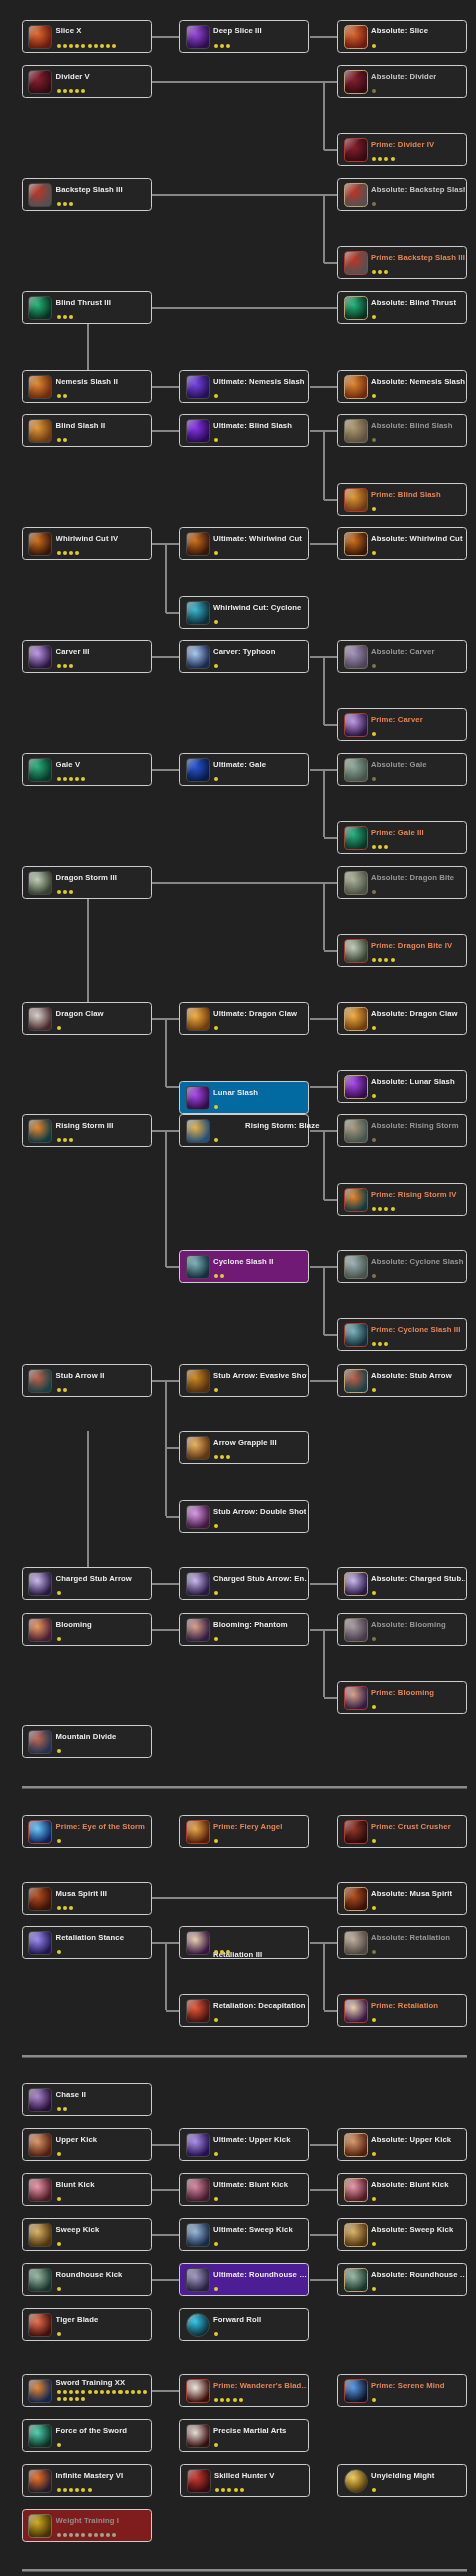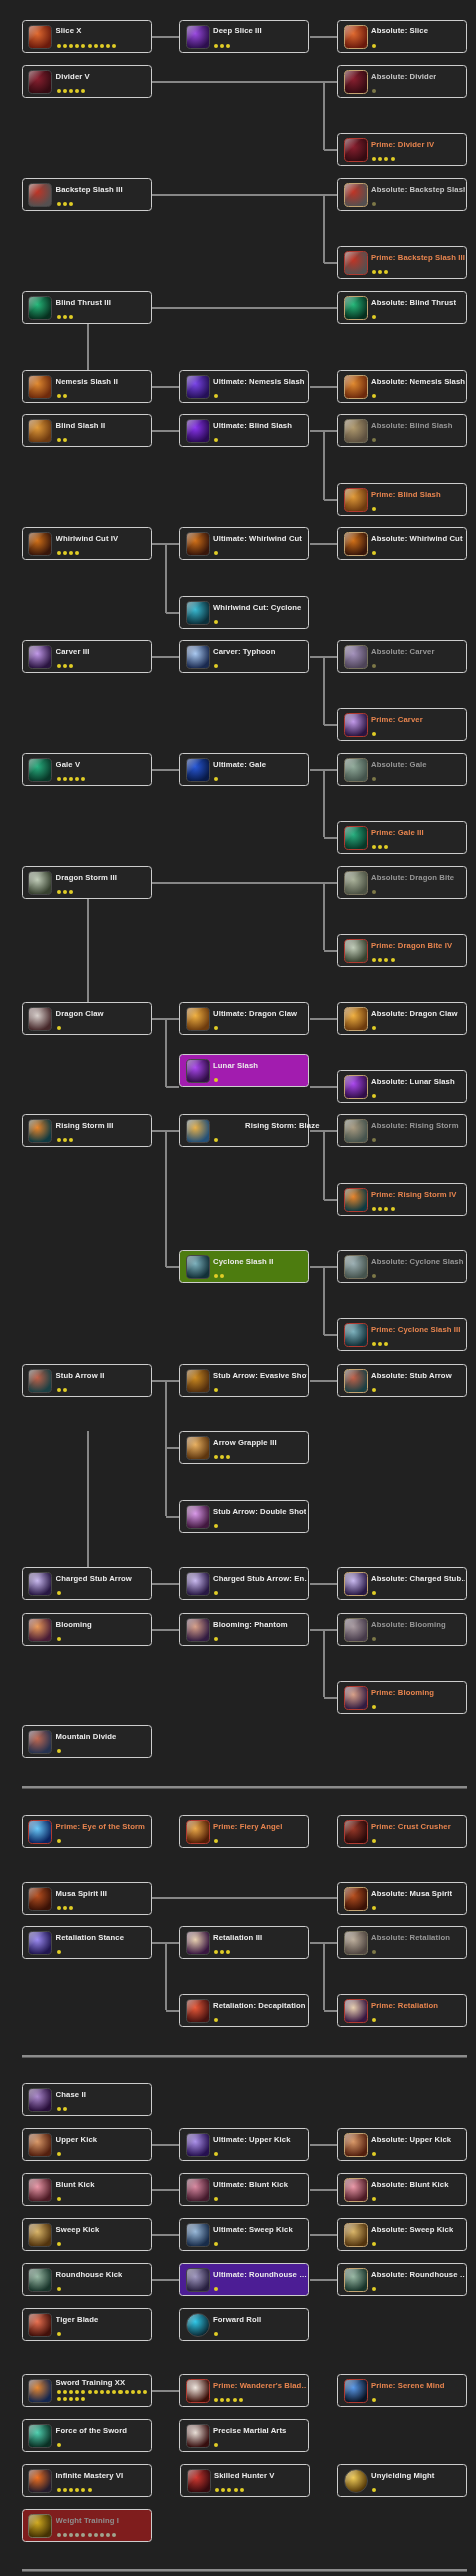--- a/index.html
+++ b/index.html
@@ -390,21 +390,21 @@
         <span class="pip" style="background: rgb(224, 205, 38);"></span>
       </div>
     </div>
     <div class="node" style="left: 337px; top: 1002px; background: rgb(36, 36, 36); border-color: rgb(205, 205, 205);">
       <div class="skill-icon" style="background: linear-gradient(135deg, rgba(255, 255, 255, 0.4) 8%, rgba(255, 255, 255, 0) 38%), radial-gradient(circle at 38% 35%, rgb(240, 176, 64) 0%, rgb(110, 60, 14) 75%); border: 1px solid rgb(194, 162, 112);"></div>
       <div class="title" style="color: rgb(236, 236, 236);">Absolute: Dragon Claw</div>
       <div class="pips">
         <span class="pip" style="background: rgb(224, 205, 38);"></span>
       </div>
     </div>
-    <div class="node" style="left: 179px; top: 1054px; background: #a21caf; border-color: rgb(205, 205, 205);">
+    <div class="node" style="left: 179px; top: 1081px; background: #0369a1; border-color: rgb(205, 205, 205);">
       <div class="skill-icon" style="background: linear-gradient(135deg, rgba(255, 255, 255, 0.4) 8%, rgba(255, 255, 255, 0) 38%), radial-gradient(circle at 38% 35%, rgb(170, 72, 238) 0%, rgb(50, 14, 72) 75%); border: 1px solid rgb(70, 70, 70);"></div>
       <div class="title" style="color: rgb(236, 236, 236);">Lunar Slash</div>
       <div class="pips">
         <span class="pip" style="background: rgb(224, 205, 38);"></span>
       </div>
     </div>
     <div class="node" style="left: 337px; top: 1070px; background: rgb(36, 36, 36); border-color: rgb(205, 205, 205);">
       <div class="skill-icon" style="background: linear-gradient(135deg, rgba(255, 255, 255, 0.4) 8%, rgba(255, 255, 255, 0) 38%), radial-gradient(circle at 38% 35%, rgb(170, 72, 238) 0%, rgb(50, 14, 72) 75%); border: 1px solid rgb(194, 162, 112);"></div>
       <div class="title" style="color: rgb(236, 236, 236);">Absolute: Lunar Slash</div>
       <div class="pips">
@@ -437,21 +437,21 @@
     <div class="node" style="left: 337px; top: 1183px; background: rgb(36, 36, 36); border-color: rgb(205, 205, 205);">
       <div class="skill-icon" style="background: linear-gradient(135deg, rgba(255, 255, 255, 0.4) 8%, rgba(255, 255, 255, 0) 38%), radial-gradient(circle at 38% 35%, rgb(232, 132, 42) 0%, rgb(14, 58, 66) 75%); border: 1px solid rgb(176, 58, 48);"></div>
       <div class="title" style="color: rgb(232, 133, 79);">Prime: Rising Storm IV</div>
       <div class="pips">
         <span class="pip" style="background: rgb(224, 205, 38);"></span>
         <span class="pip" style="background: rgb(224, 205, 38);"></span>
         <span class="pip" style="background: rgb(224, 205, 38);"></span>
         <span class="pip" style="background: rgb(224, 205, 38);"></span>
       </div>
     </div>
-    <div class="node" style="left: 179px; top: 1250px; background: #4d7c0f; border-color: rgb(205, 205, 205);">
+    <div class="node" style="left: 179px; top: 1250px; background: #701a75; border-color: rgb(205, 205, 205);">
       <div class="skill-icon" style="background: linear-gradient(135deg, rgba(255, 255, 255, 0.4) 8%, rgba(255, 255, 255, 0) 38%), radial-gradient(circle at 38% 35%, rgb(124, 176, 188) 0%, rgb(18, 48, 56) 75%); border: 1px solid rgb(70, 70, 70);"></div>
       <div class="title" style="color: rgb(236, 236, 236);">Cyclone Slash II</div>
       <div class="pips">
         <span class="pip" style="background: rgb(224, 205, 38);"></span>
         <span class="pip" style="background: rgb(224, 205, 38);"></span>
       </div>
     </div>
     <div class="node" style="left: 337px; top: 1250px; background: rgb(36, 36, 36); border-color: rgb(205, 205, 205);">
       <div class="skill-icon" style="background: linear-gradient(135deg, rgba(255, 255, 255, 0.4) 8%, rgba(255, 255, 255, 0) 38%), radial-gradient(circle at 38% 35%, rgb(156, 176, 180) 0%, rgb(70, 84, 78) 75%); border: 1px solid rgb(117, 112, 92);"></div>
       <div class="title" style="color: rgb(151, 151, 151);">Absolute: Cyclone Slash</div>
@@ -601,21 +601,21 @@
     </div>
     <div class="node" style="left: 21.6px; top: 1926px; background: rgb(36, 36, 36); border-color: rgb(205, 205, 205);">
       <div class="skill-icon" style="background: linear-gradient(135deg, rgba(255, 255, 255, 0.4) 8%, rgba(255, 255, 255, 0) 38%), radial-gradient(circle at 38% 35%, rgb(154, 138, 240) 0%, rgb(32, 22, 80) 75%); border: 1px solid rgb(70, 70, 70);"></div>
       <div class="title" style="color: rgb(236, 236, 236);">Retaliation Stance</div>
       <div class="pips">
         <span class="pip" style="background: rgb(224, 205, 38);"></span>
       </div>
     </div>
     <div class="node" style="left: 179px; top: 1926px; background: rgb(36, 36, 36); border-color: rgb(205, 205, 205);">
       <div class="skill-icon" style="background: linear-gradient(135deg, rgba(255, 255, 255, 0.4) 8%, rgba(255, 255, 255, 0) 38%), radial-gradient(circle at 38% 35%, rgb(232, 208, 176) 0%, rgb(56, 22, 64) 75%); border: 1px solid rgb(70, 70, 70);"></div>
-      <div class="title" style="color: rgb(236, 236, 236);">Retaliation III</div>
+      <div class="title" style="color: rgb(236, 236, 236); margin-top: 17px;">Retaliation III</div>
       <div class="pips">
         <span class="pip" style="background: rgb(224, 205, 38);"></span>
         <span class="pip" style="background: rgb(224, 205, 38);"></span>
         <span class="pip" style="background: rgb(224, 205, 38);"></span>
       </div>
     </div>
     <div class="node" style="left: 337px; top: 1926px; background: rgb(36, 36, 36); border-color: rgb(205, 205, 205);">
       <div class="skill-icon" style="background: linear-gradient(135deg, rgba(255, 255, 255, 0.4) 8%, rgba(255, 255, 255, 0) 38%), radial-gradient(circle at 38% 35%, rgb(188, 174, 156) 0%, rgb(80, 70, 65) 75%); border: 1px solid rgb(117, 112, 92);"></div>
       <div class="title" style="color: rgb(151, 151, 151);">Absolute: Retaliation</div>
       <div class="pips">

